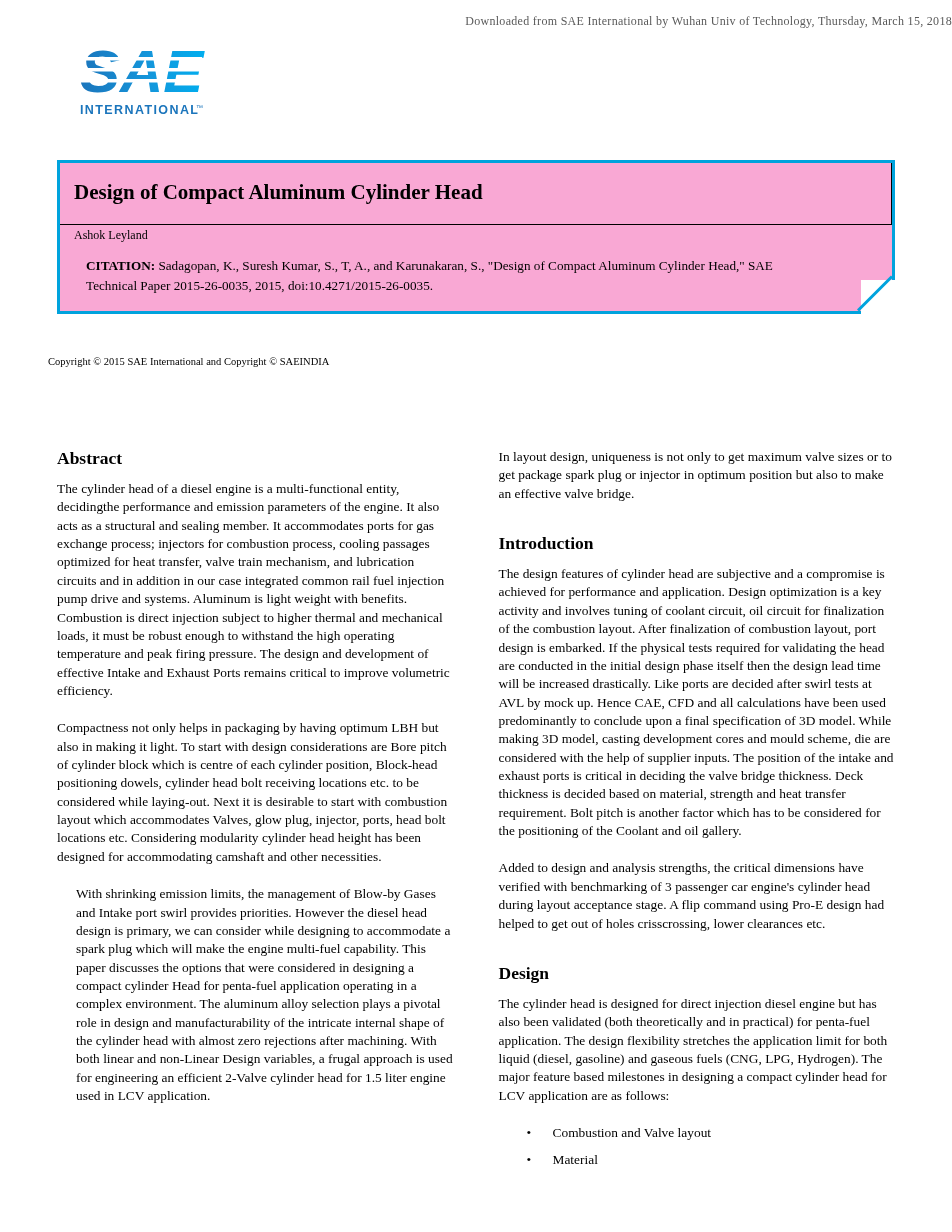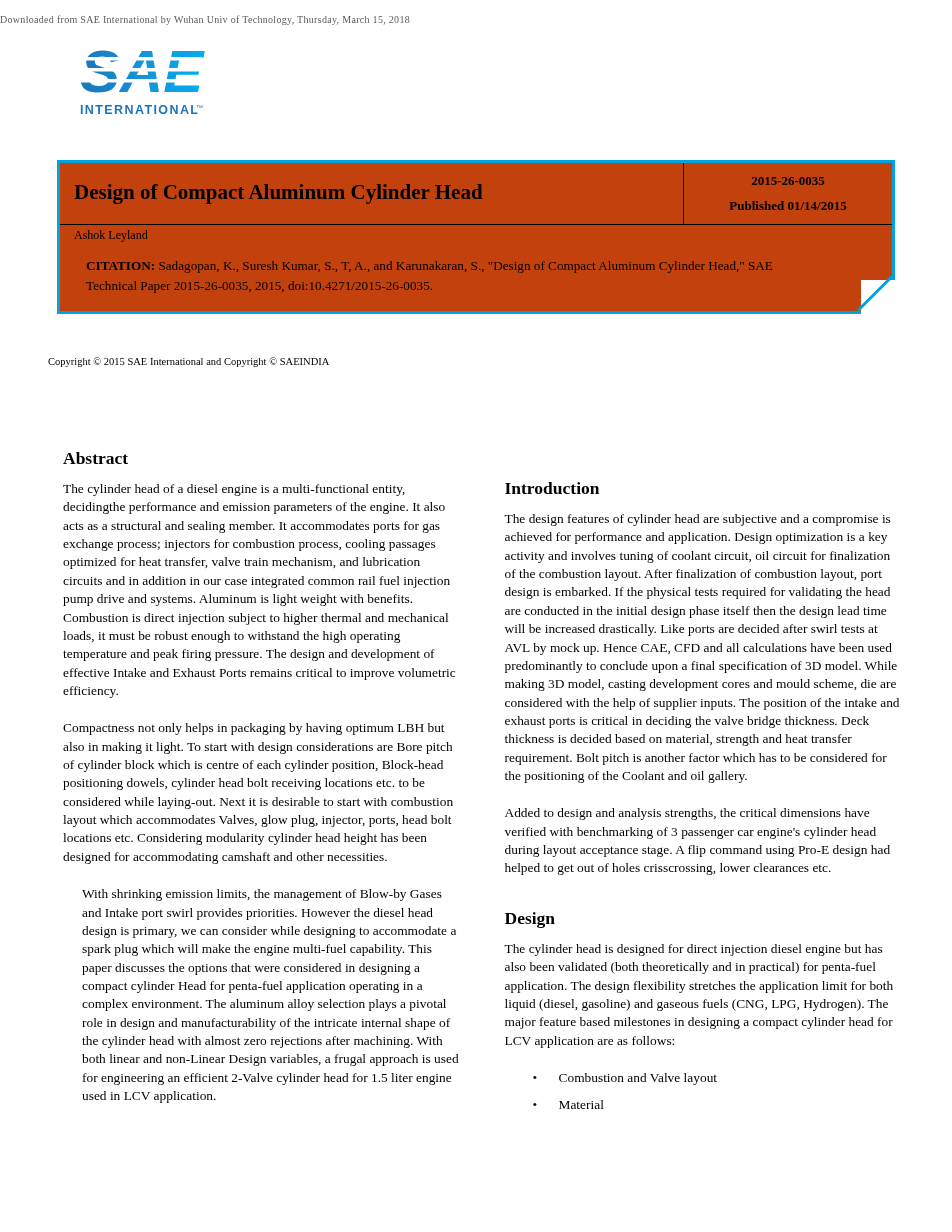--- a/index.html
+++ b/index.html
@@ -11,42 +11,42 @@
     font-family: "Liberation Serif", serif;
     position: relative;
     overflow: hidden;
   }
 
   .notice {
     position: absolute;
     top: 14px;
     left: 0;
     width: 100%;
-    text-align: left;
-    font-size: 10px;
+    text-align: right;
+    font-size: 12px;
     color: #5a5a5a;
     letter-spacing: 0.3px;
   }
 
   .logo-wrap {
     position: absolute;
     top: 40px;
     left: 57px;
     width: 125px;
     height: 88px;
     margin-left: 23px;
   }
 
   .header-box {
     position: absolute;
     top: 160px;
     left: 57px;
     width: 832px;
     border: 3px solid #00A3DD;
-    background: #c2410c;
+    background: #f9a8d4;
   }
   .title-row {
     display: flex;
     border-bottom: 1px solid #000;
   }
   .title-cell {
     flex: 1;
     padding: 17px 16px 19px 14px;
     font-size: 21px;
     font-weight: bold;
@@ -104,21 +104,21 @@
   .copyright {
     position: absolute;
     top: 356px;
     left: 48px;
     font-size: 10.5px;
   }
 
   .columns {
     position: absolute;
     top: 448px;
-    left: 63px;
+    left: 57px;
     width: 838px;
     display: flex;
     gap: 45px;
   }
   .col { flex: 1; min-width: 0; }
 
   h2.section-heading {
     font-size: 17.5px;
     font-weight: bold;
     margin: 0 0 11px 0;
@@ -164,41 +164,38 @@
     <rect x="0" y="28" width="122" height="3.5" fill="#ffffff"></rect>
     <rect x="0" y="39" width="122" height="3.5" fill="#ffffff"></rect>
     <text x="0" y="74" font-family="Liberation Sans, sans-serif" font-weight="bold" font-size="12.5" letter-spacing="1.4" fill="#1B75BC">INTERNATIONAL</text>
     <text x="116" y="70" font-family="Liberation Sans, sans-serif" font-size="7" fill="#1B75BC">™</text>
   </svg>
 </div>
 
 <div class="header-box">
   <div class="title-row">
     <div class="title-cell">Design of Compact Aluminum Cylinder Head</div>
-    <div class="meta-cell">
-      <div>2015-26-0035</div>
-      <div>Published 01/14/2015</div>
-    </div>
   </div>
   <div class="affiliation">Ashok Leyland</div>
   <div class="citation"><b>CITATION:</b><span> Sadagopan, K., Suresh Kumar, S., T, A., and Karunakaran, S., "Design of Compact Aluminum Cylinder Head," SAE Technical Paper 2015-26-0035, 2015, doi:10.4271/2015-26-0035.</span></div>
   <div class="notch-cover"></div>
   <div class="notch-line"></div>
 </div>
 
 <div class="copyright">Copyright © 2015 SAE International and Copyright © SAEINDIA</div>
 
 <div class="columns">
   <div class="col">
     <h2 class="section-heading">Abstract</h2>
     <p class="body-p">The cylinder head of a diesel engine is a multi-functional entity, decidingthe performance and emission parameters of the engine. It also acts as a structural and sealing member. It accommodates ports for gas exchange process; injectors for combustion process, cooling passages optimized for heat transfer, valve train mechanism, and lubrication circuits and in addition in our case integrated common rail fuel injection pump drive and systems. Aluminum is light weight with benefits. Combustion is direct injection subject to higher thermal and mechanical loads, it must be robust enough to withstand the high operating temperature and peak firing pressure. The design and development of effective Intake and Exhaust Ports remains critical to improve volumetric efficiency.</p>
     <p class="body-p">Compactness not only helps in packaging by having optimum LBH but also in making it light. To start with design considerations are Bore pitch of cylinder block which is centre of each cylinder position, Block-head positioning dowels, cylinder head bolt receiving locations etc. to be considered while laying-out. Next it is desirable to start with combustion layout which accommodates Valves, glow plug, injector, ports, head bolt locations etc. Considering modularity cylinder head height has been designed for accommodating camshaft and other necessities.</p>
     <p class="body-p last">With shrinking emission limits, the management of Blow-by Gases and Intake port swirl provides priorities. However the diesel head design is primary, we can consider while designing to accommodate a spark plug which will make the engine multi-fuel capability. This paper discusses the options that were considered in designing a compact cylinder Head for penta-fuel application operating in a complex environment. The aluminum alloy selection plays a pivotal role in design and manufacturability of the intricate internal shape of the cylinder head with almost zero rejections after machining. With both linear and non-Linear Design variables, a frugal approach is used for engineering an efficient 2-Valve cylinder head for 1.5 liter engine used in LCV application.</p>
   </div>
   <div class="col">
+    <p class="body-p">In layout design, uniqueness is not only to get maximum valve sizes or to get package spark plug or injector in optimum position but also to make an effective valve bridge.</p>
     <h2 class="section-heading spaced">Introduction</h2>
     <p class="body-p">The design features of cylinder head are subjective and a compromise is achieved for performance and application. Design optimization is a key activity and involves tuning of coolant circuit, oil circuit for finalization of the combustion layout. After finalization of combustion layout, port design is embarked. If the physical tests required for validating the head are conducted in the initial design phase itself then the design lead time will be increased drastically. Like ports are decided after swirl tests at AVL by mock up. Hence CAE, CFD and all calculations have been used predominantly to conclude upon a final specification of 3D model. While making 3D model, casting development cores and mould scheme, die are considered with the help of supplier inputs. The position of the intake and exhaust ports is critical in deciding the valve bridge thickness. Deck thickness is decided based on material, strength and heat transfer requirement. Bolt pitch is another factor which has to be considered for the positioning of the Coolant and oil gallery.</p>
     <p class="body-p">Added to design and analysis strengths, the critical dimensions have verified with benchmarking of 3 passenger car engine's cylinder head during layout acceptance stage. A flip command using Pro-E design had helped to get out of holes crisscrossing, lower clearances etc.</p>
     <h2 class="section-heading spaced">Design</h2>
     <p class="body-p">The cylinder head is designed for direct injection diesel engine but has also been validated (both theoretically and in practical) for penta-fuel application. The design flexibility stretches the application limit for both liquid (diesel, gasoline) and gaseous fuels (CNG, LPG, Hydrogen). The major feature based milestones in designing a compact cylinder head for LCV application are as follows:</p>
     <div class="bullet-list">
       <div class="bullet-item">
         <span class="bullet-marker">•</span>
         <span>Combustion and Valve layout</span>
       </div>

